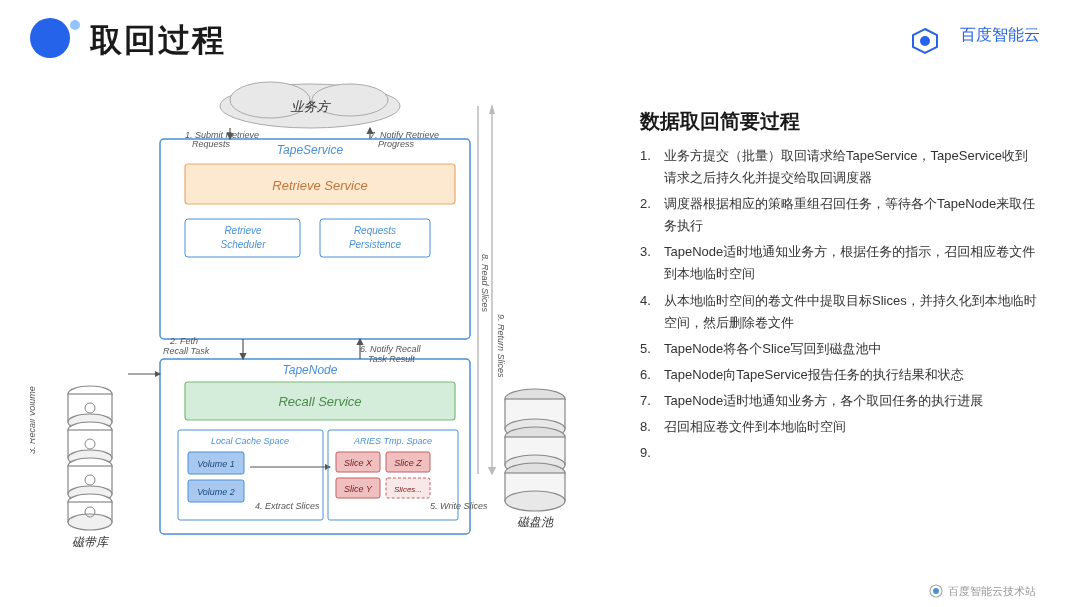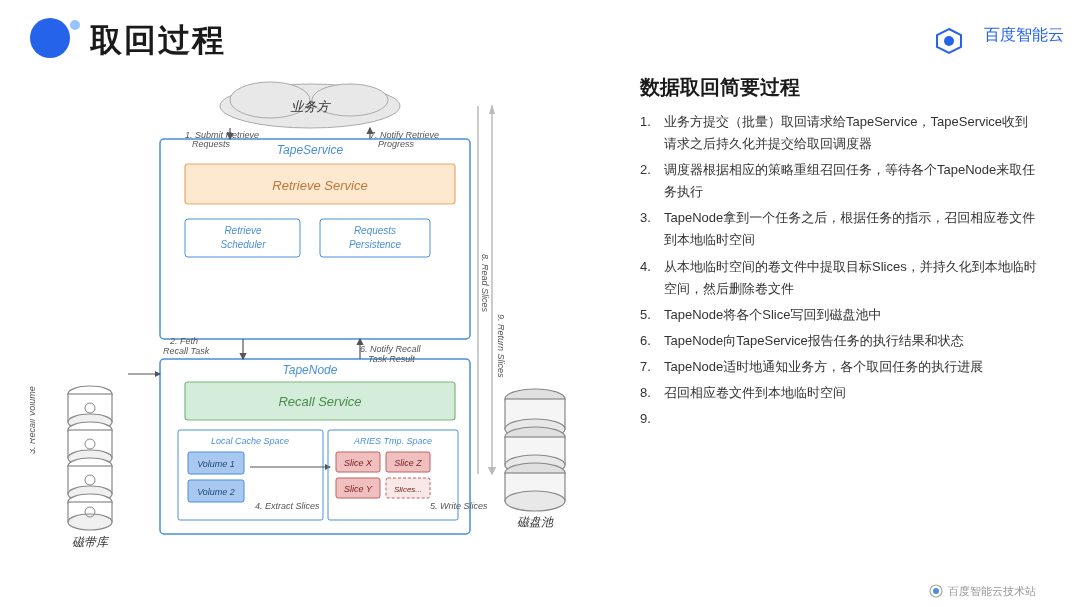--- a/index.html
+++ b/index.html
@@ -10,21 +10,21 @@
       font-family: 'PingFang SC', 'Microsoft YaHei', sans-serif;
       overflow: hidden;
       position: relative;
     }
 
     
     .header {
       display: flex;
       align-items: center;
       justify-content: space-between;
-      padding: 18px 16px 10px 30px;
+      padding: 18px 40px 10px 30px;
     }
     .header-left {
       display: flex;
       align-items: center;
       gap: 14px;
     }
     .blue-circle {
       width: 40px;
       height: 40px;
       background: #2563eb;
@@ -60,20 +60,21 @@
       width: 580px;
       position: relative;
       flex-shrink: 0;
       font-style: italic;
     }
 
     
     .text-area {
       flex: 1;
       padding: 0 10px;
+      margin-top: 34px;
     }
     .text-title {
       font-size: 20px;
       font-weight: bold;
       color: #1a1a1a;
       margin-bottom: 10px;
     }
     .text-list {
       list-style: none;
       padding: 0;
@@ -271,21 +272,21 @@
     <li>
           <span class="list-num">1.</span>
           <span>业务方提交（批量）取回请求给TapeService，TapeService收到请求之后持久化并提交给取回调度器</span>
         </li>
         <li>
           <span class="list-num">2.</span>
           <span>调度器根据相应的策略重组召回任务，等待各个TapeNode来取任务执行</span>
         </li>
         <li>
           <span class="list-num">3.</span>
-          <span>TapeNode拿到一个任务之后，根据任务的指示，召回相应卷文件到本地临时空间</span>
+          <span>TapeNode适时地通知业务方，根据任务的指示，召回相应卷文件到本地临时空间</span>
         </li>
         <li>
           <span class="list-num">4.</span>
           <span>从本地临时空间的卷文件中提取目标Slices，并持久化到本地临时空间，然后删除卷文件</span>
         </li>
         <li>
           <span class="list-num">5.</span>
           <span>TapeNode将各个Slice写回到磁盘池中</span>
         </li>
         <li>

